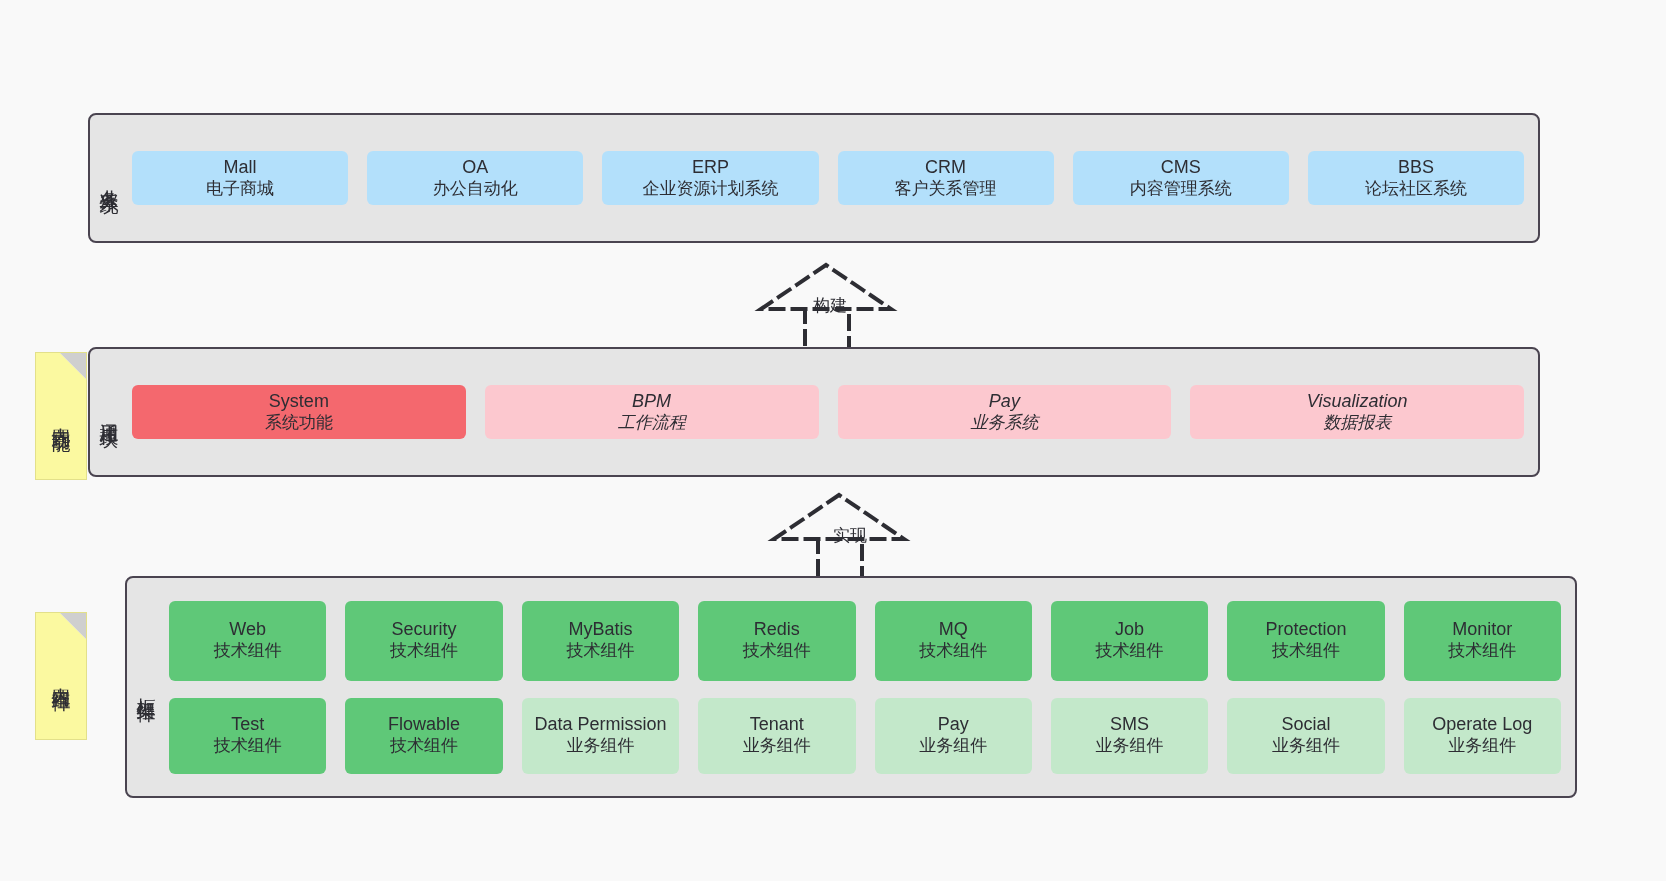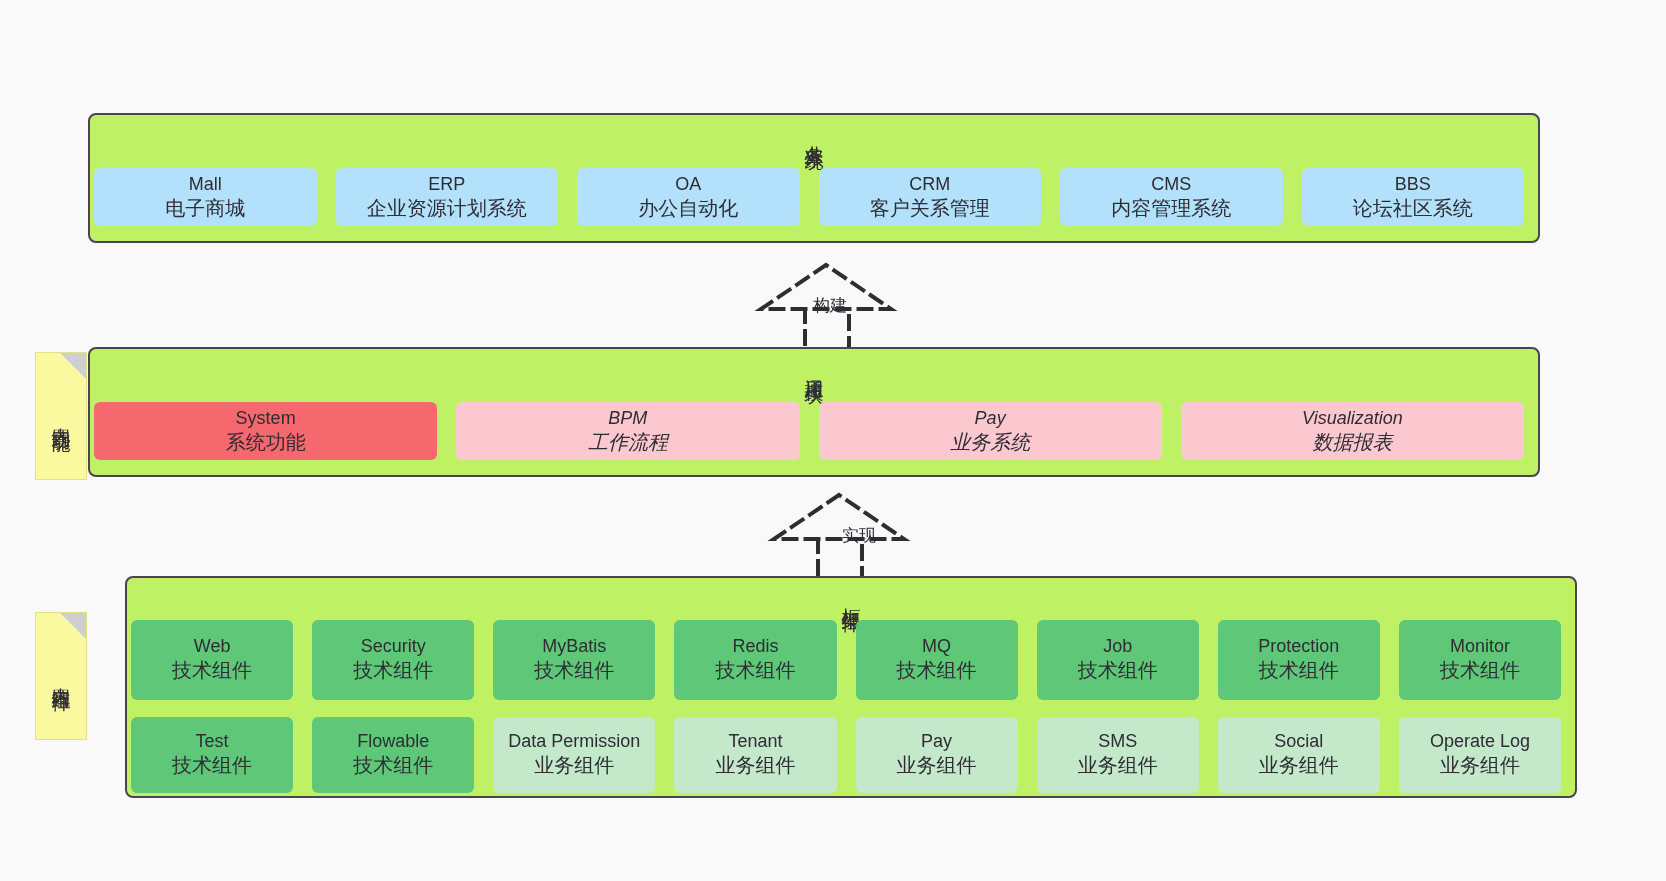--- a/index.html
+++ b/index.html
@@ -12,26 +12,25 @@
     position: relative;
     width: 1666px;
     height: 881px;
     background: #f9f9f9;
     overflow: hidden;
   }
 
   
   .layer {
     position: absolute;
-    background: #bef264;
+    background: #e5e5e5;
     border: 2px solid #4a4450;
     border-radius: 8px;
     display: flex;
     align-items: stretch;
-    flex-direction: column;
   }
   .layer-label {
     flex: 0 0 38px;
     display: flex;
     align-items: center;
     justify-content: center;
     font-size: 19px;
     color: #2d2d33;
     letter-spacing: 2px;
     writing-mode: vertical-rl;
@@ -60,21 +59,21 @@
     display: flex;
     flex-direction: column;
     align-items: center;
     justify-content: center;
     text-align: center;
     color: #2d2d33;
     padding: 6px 4px;
     line-height: 1.22;
   }
   .box .t1 { font-size: 18px; }
-  .box .t2 { font-size: 20px; }
+  .box .t2 { font-size: 17px; }
 
   .box.blue      { background: #b3e0fb; }
   .box.red       { background: #f4686e; }
   .box.pinklight { background: #fcc8cf; font-style: italic; }
   .box.green     { background: #5fc878; }
   .box.greenlight{ background: #c3e8ca; }
 
   
   .note {
     position: absolute;
@@ -127,26 +126,26 @@
 
   <div class="layer" id="layer-business" style="left:88px; top:113px; width:1452px; height:130px;">
     <div class="layer-label">业务系统</div>
     <div class="layer-body">
       <div class="row" id="row-business">
           <div class="box blue">
             <span class="t1">Mall</span>
             <span class="t2">电子商城</span>
           </div>
           <div class="box blue">
+            <span class="t1">OA</span>
+            <span class="t2">办公自动化</span>
+          </div>
+          <div class="box blue">
             <span class="t1">ERP</span>
             <span class="t2">企业资源计划系统</span>
-          </div>
-          <div class="box blue">
-            <span class="t1">OA</span>
-            <span class="t2">办公自动化</span>
           </div>
           <div class="box blue">
             <span class="t1">CRM</span>
             <span class="t2">客户关系管理</span>
           </div>
           <div class="box blue">
             <span class="t1">CMS</span>
             <span class="t2">内容管理系统</span>
           </div>
           <div class="box blue">
@@ -191,21 +190,21 @@
           </div>
         </div>
     </div>
   </div>
 
   <div class="connector" style="left:758px; top:492px; width:175px; height:92px;">
     <svg width="175" height="92" viewBox="0 0 175 92">
       <path d="M 81 3 L 16 47 L 146 47 Z" fill="none" stroke="#2d2d33" stroke-width="4" stroke-dasharray="13,9" stroke-linecap="square"></path>
       <path d="M 60 47 L 60 90 L 104 90 L 104 47" fill="none" stroke="#2d2d33" stroke-width="4" stroke-dasharray="13,9" stroke-linecap="square"></path>
     </svg>
-    <span class="conn-label" style="left:84px; top:32px;text-align:right;">实现</span>
+    <span class="conn-label" style="left:75px; top:32px;text-align:right;">实现</span>
   </div>
 
   <div class="note" style="left:35px; top:612px; width:52px; height:128px;">
     <span>内置组件</span>
   </div>
 
   <div class="layer" id="layer-framework" style="left:88px; top:576px; width:1452px; height:222px;margin-left:37px;">
     <div class="layer-label">框架组件</div>
     <div class="layer-body">
       <div class="row" id="row-framework-1" style="height:80px;">

